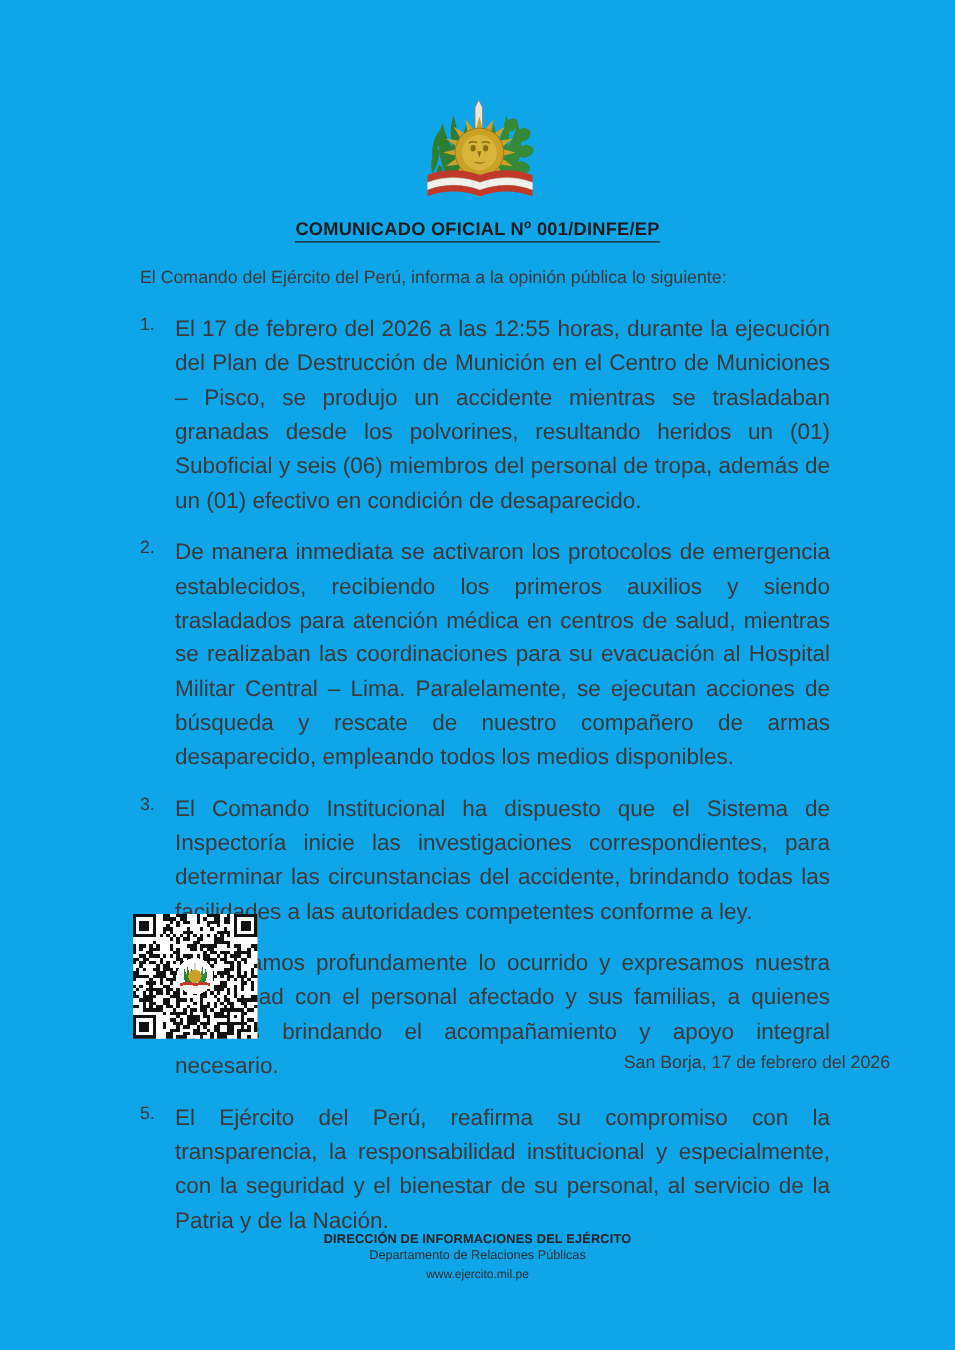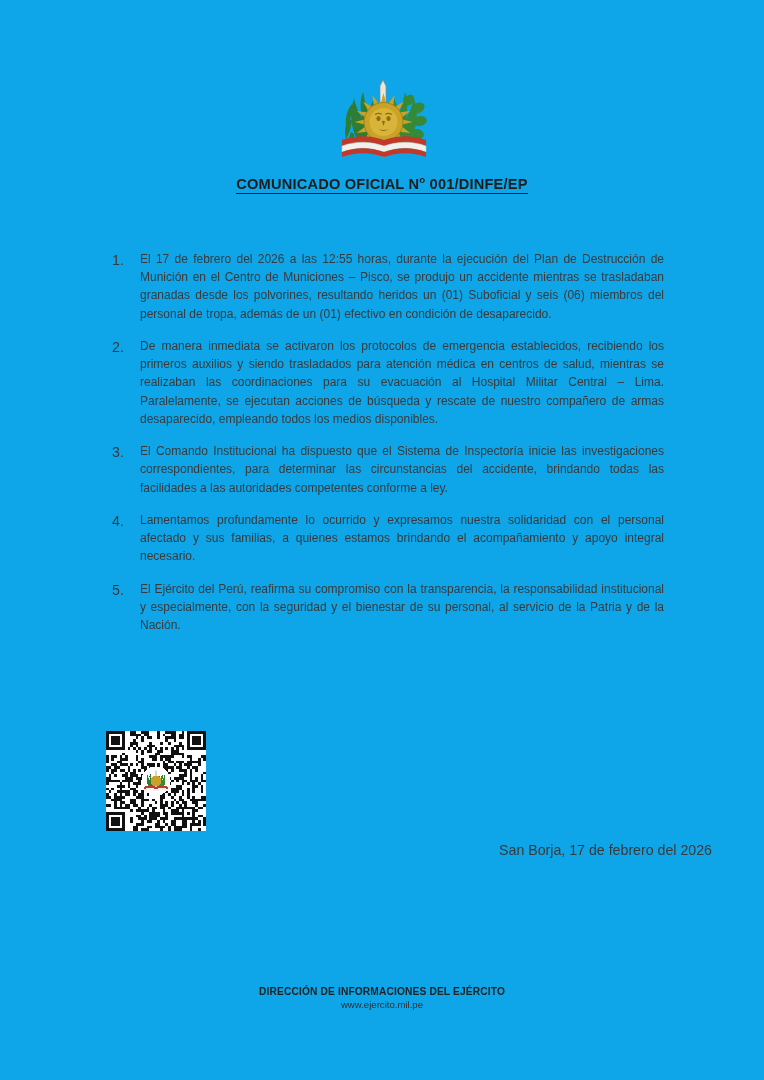--- a/index.html
+++ b/index.html
@@ -82,21 +82,21 @@
   }
   .item-num {
     width: 28px;
     flex: 0 0 28px;
     font-size: 14.2px;
     line-height: 1.52;
     color: #3a3a3a;
   }
   .item-body {
     flex: 1 1 auto;
-    font-size: 12px;
+    font-size: 18px;
     line-height: 1.52;
     text-align: justify;
     color: #3a3a3a;
     hyphens: none;
   }
 
   
   .qr-wrap {
     position: absolute;
     left: 106px;
@@ -229,20 +229,21 @@
         <path d="M10 72 C26 66 40 68 52 72 C64 68 78 66 94 72 L94 78 C78 72 64 74 52 78 C40 74 26 72 10 78 Z" fill="#f2f0ea" stroke="#cfcabb" stroke-width="0.5"></path>
         <path d="M10 78 C26 72 40 74 52 78 C64 74 78 72 94 78 L94 83 C78 77 64 79 52 83 C40 79 26 77 10 83 Z" fill="#c0392b"></path>
       </g>
     </svg>
   </div>
 
   <div class="doc-title">
     <span class="tt"><span>COMUNICADO OFICIAL N</span><sup>o</sup><span> 001/DINFE/EP</span></span>
   </div>
 
+  <div class="intro">El Comando del Ejército del Perú, informa a la opinión pública lo siguiente:</div>
 
   <div class="items">
     <div class="item">
       <div class="item-num">1.</div>
       <div class="item-body">El 17 de febrero del 2026 a las 12:55 horas, durante la ejecución del Plan de Destrucción de Munición en el Centro de Municiones – Pisco, se produjo un accidente mientras se trasladaban granadas desde los polvorines, resultando heridos un (01) Suboficial y seis (06) miembros del personal de tropa,  además de un (01) efectivo en condición de desaparecido.</div>
     </div>
     <div class="item">
       <div class="item-num">2.</div>
       <div class="item-body">De manera inmediata se activaron los protocolos de emergencia establecidos, recibiendo los  primeros auxilios y siendo trasladados para atención médica en centros de salud, mientras se realizaban las coordinaciones para su evacuación al Hospital Militar Central – Lima. Paralelamente, se ejecutan acciones de búsqueda y rescate de nuestro compañero de armas desaparecido, empleando todos los medios disponibles.</div>
     </div>
@@ -935,16 +936,17 @@
         </g>
       </g>
     </svg>
   </div>
 
   <div class="dateline">San Borja, 17 de febrero del 2026</div>
 
 
   <div class="footer">
     <div class="f-bold">DIRECCIÓN DE INFORMACIONES DEL EJÉRCITO</div>
+    <div class="f-dept">Departamento de Relaciones Públicas</div>
     <div class="f-web">www.ejercito.mil.pe</div>
   </div>
 
 </div>
 
 </body></html>

